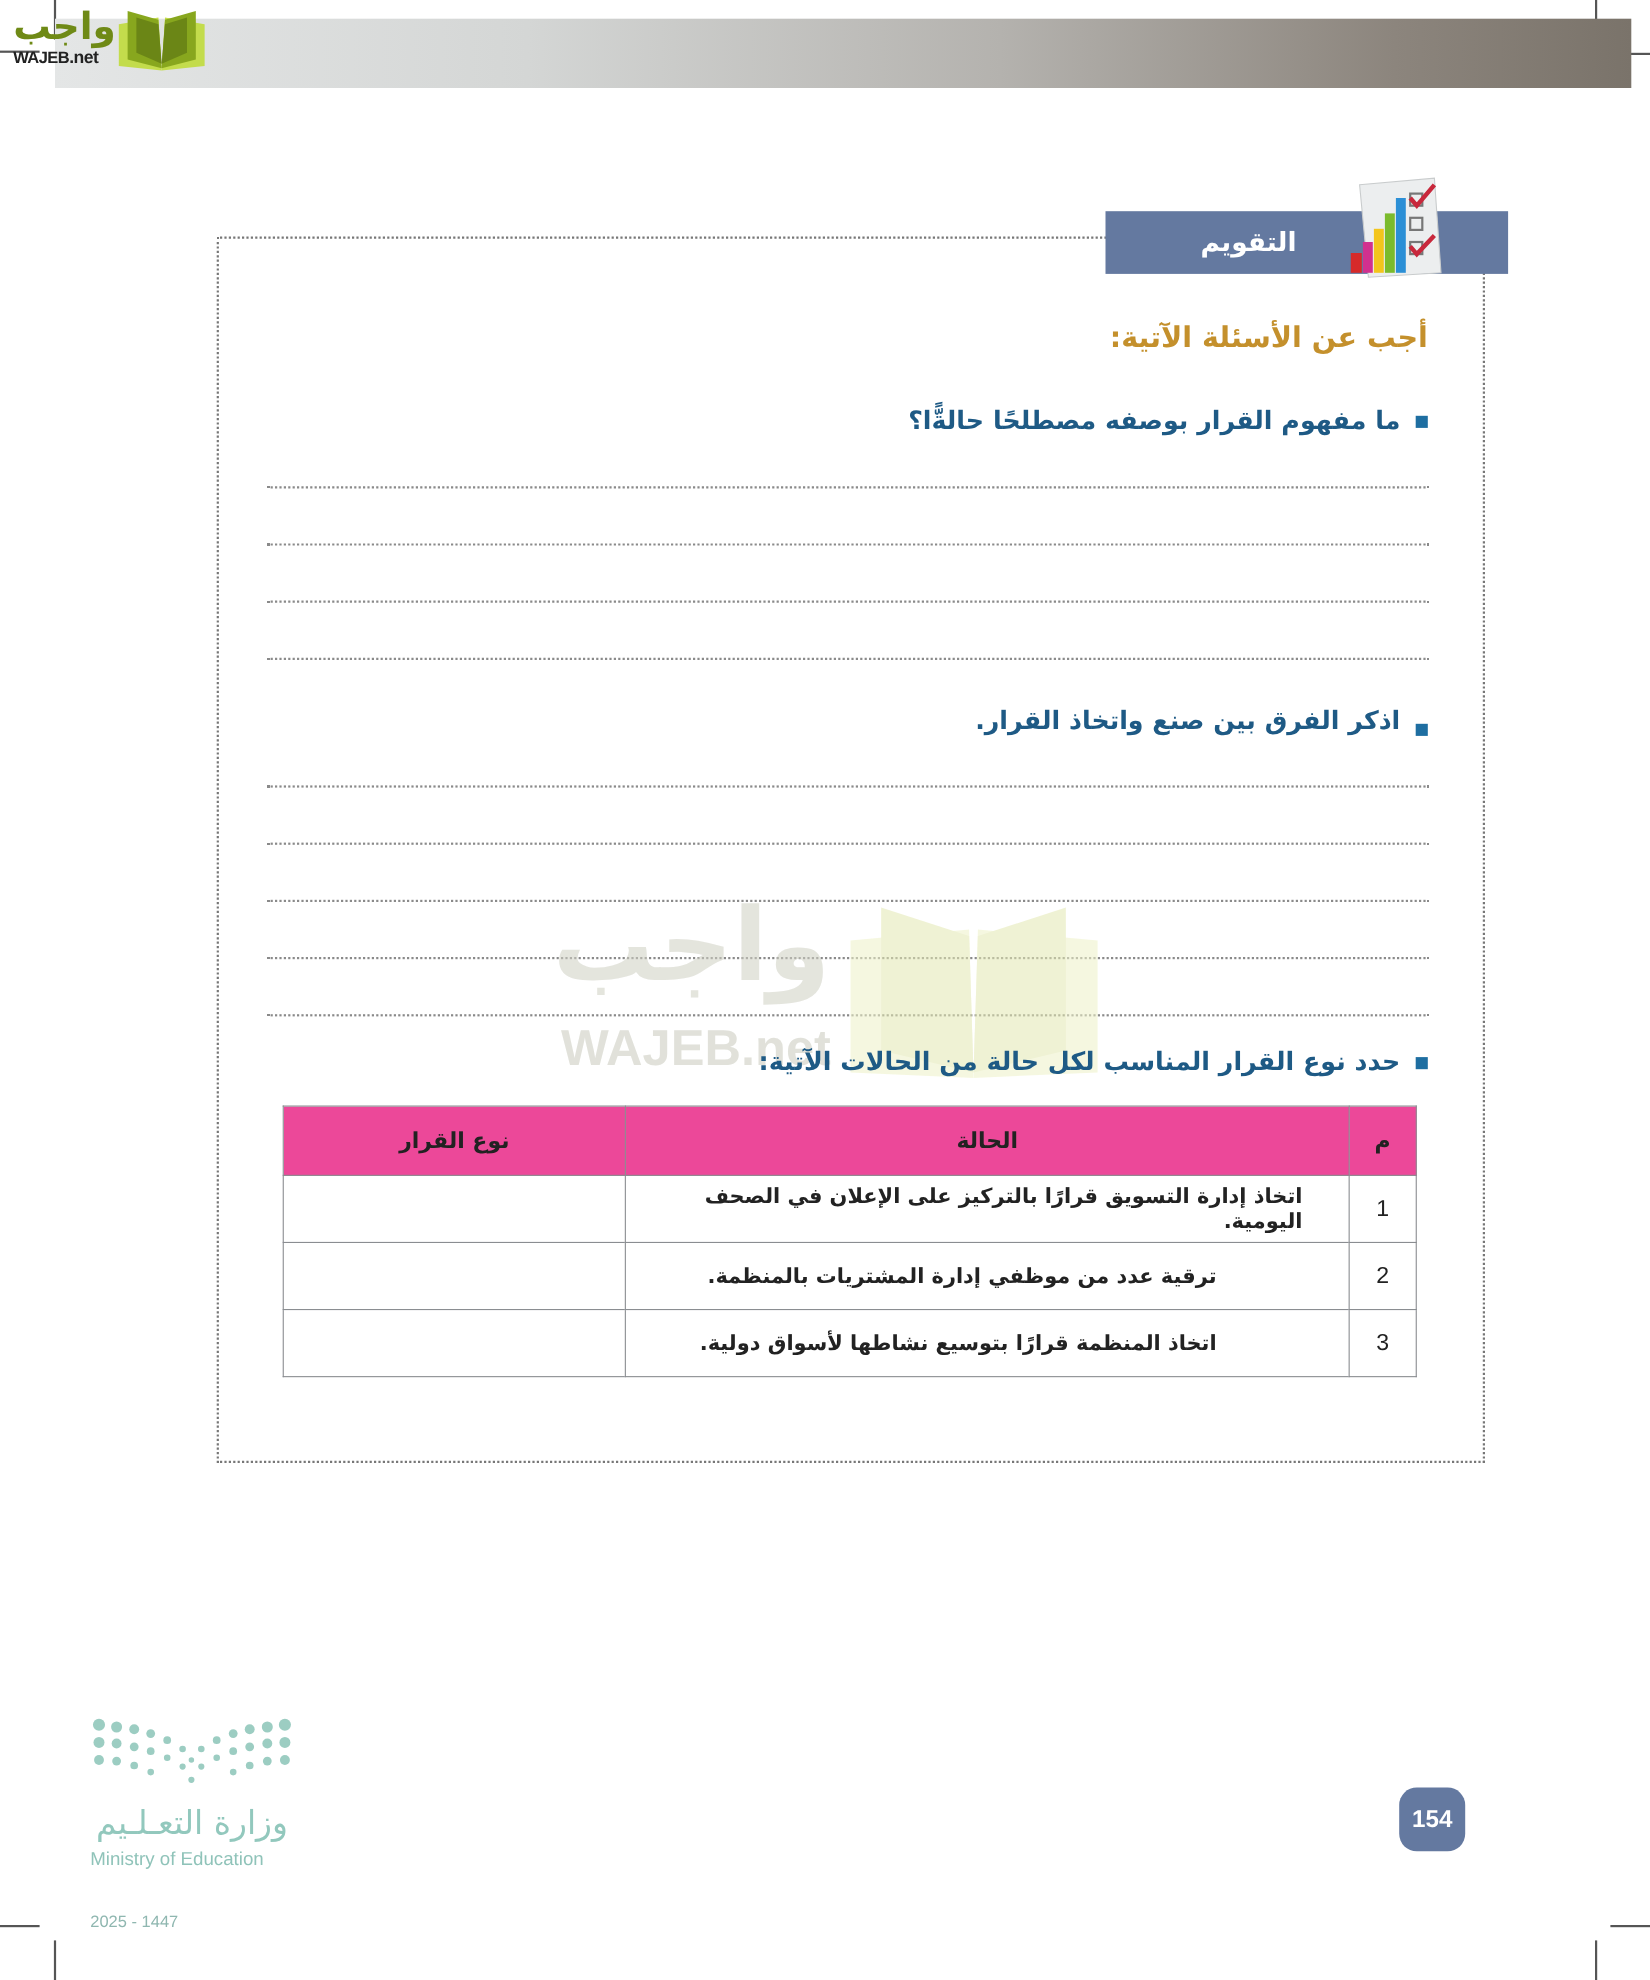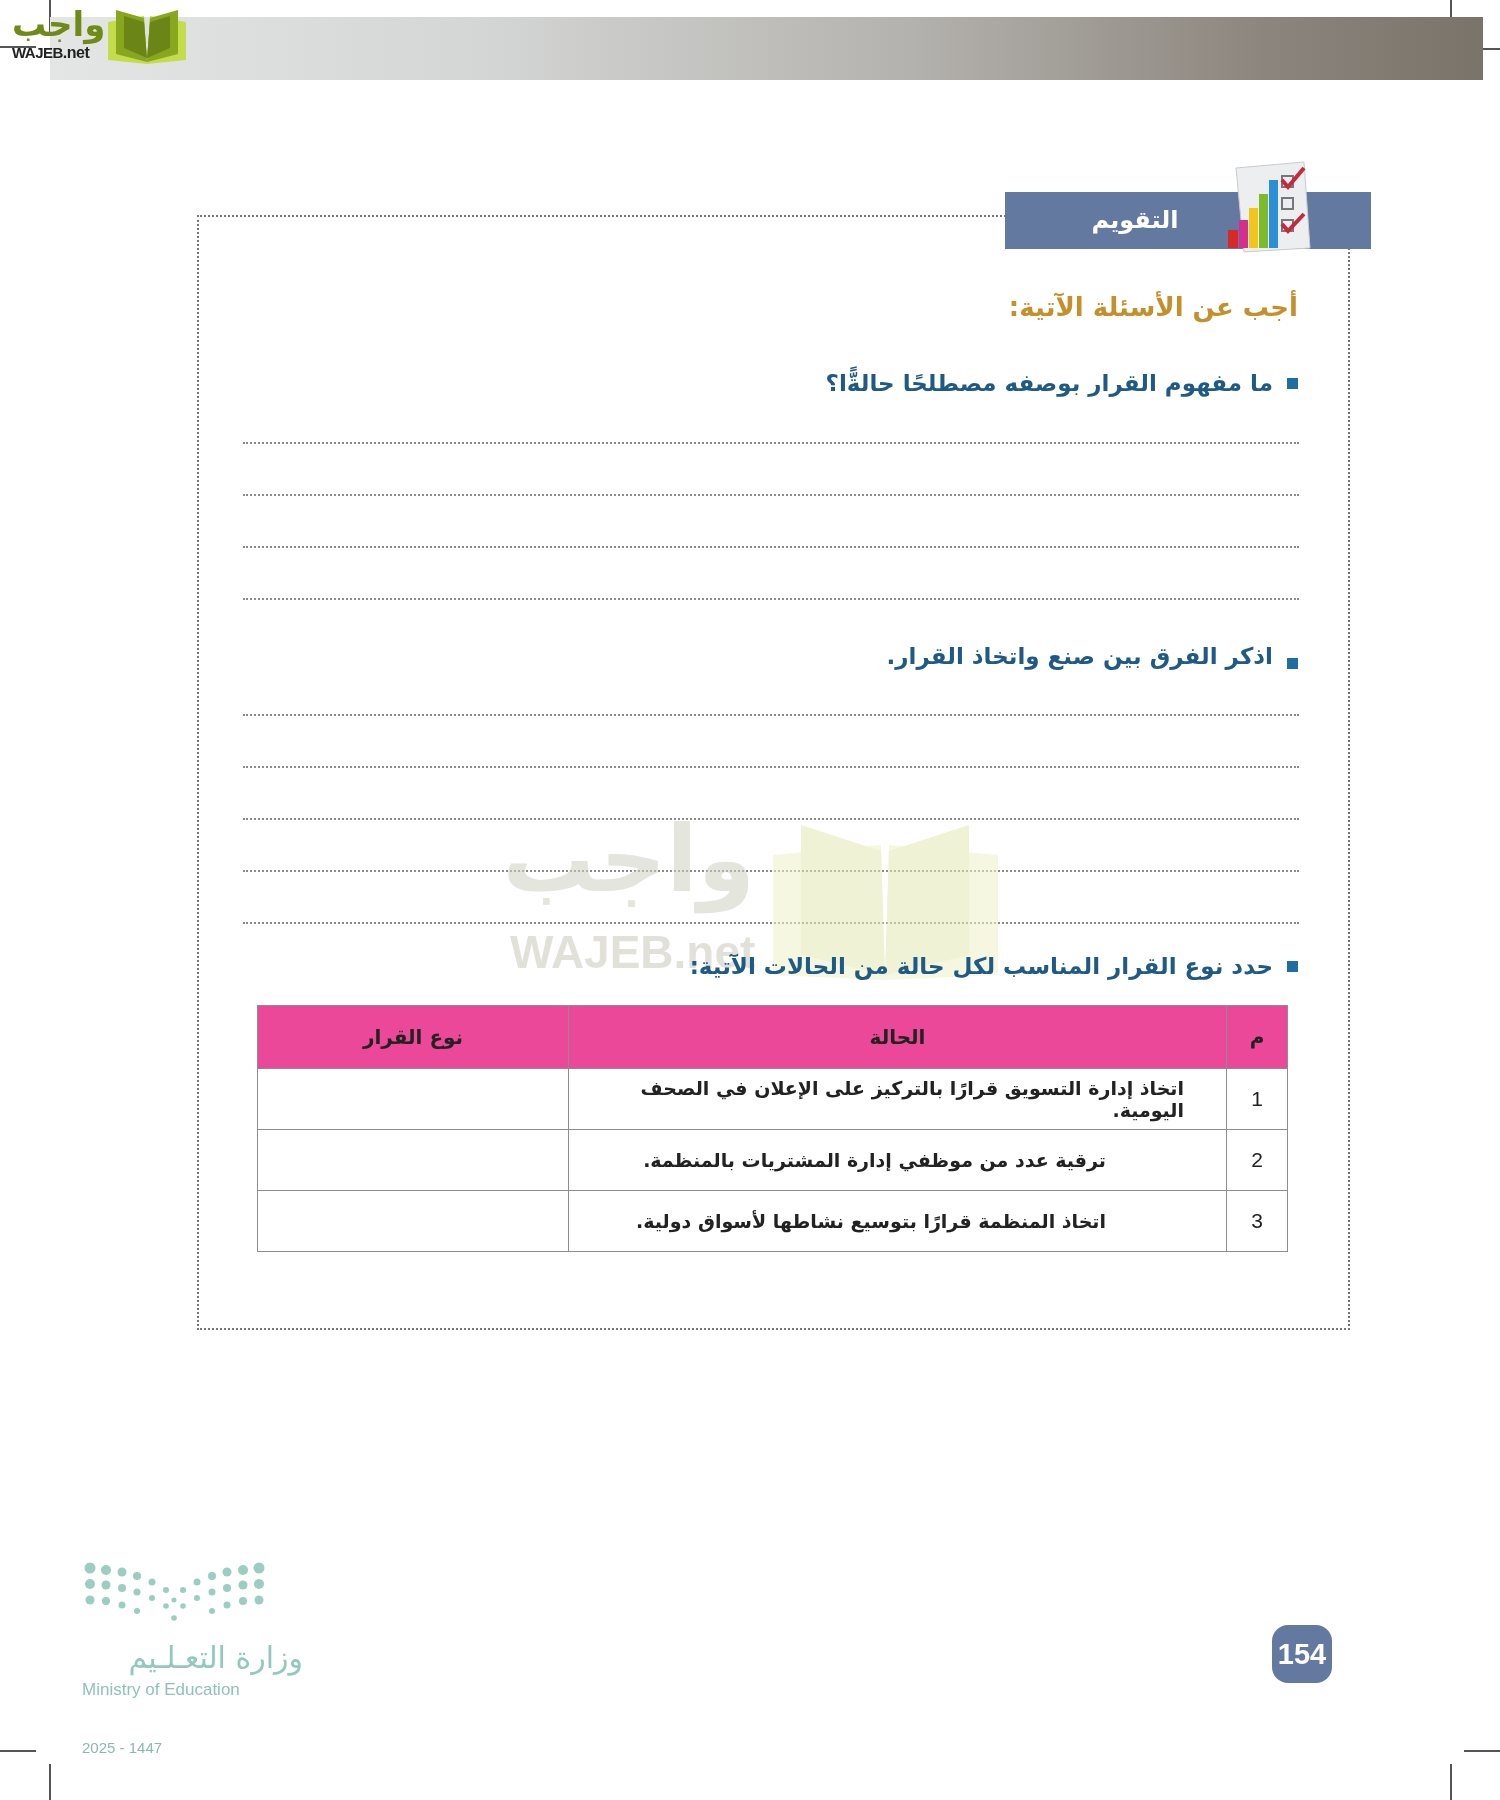--- a/index.html
+++ b/index.html
@@ -30,23 +30,23 @@
   .wm { left:505px; top:815px; width:500px; height:170px; opacity:0.55; pointer-events:none; }
   
   .tbl { left:257px; top:1005px; width:1031px; border-collapse:collapse; direction:rtl; }
   .tbl td, .tbl th { border:1.5px solid #8a8d91; height:58px; font-size:19px; color:#222; font-weight:bold; }
   .tbl th { background:#ec4899; height:60px; font-size:20px; }
   .tbl td.num { font-weight:normal; font-family:"Liberation Sans", sans-serif; font-size:21px; text-align:center; width:58px; }
   .tbl th.num { width:58px; }
   .tbl td.case { text-align:right; padding-right:42px; }
   
   .page-num { left:1272px; top:1625px; width:60px; height:58px; background:#6479a0; border-radius:16px;
-    color:#fff; font-weight:bold; font-size:29px; line-height:58px; text-align:center; font-family:"Liberation Sans", sans-serif; }
+    color:#fff; font-weight:bold; font-size:22px; line-height:58px; text-align:center; font-family:"Liberation Sans", sans-serif; }
   .moe { left:82px; top:1560px; width:190px; height:170px; }
-  .moe-ar { position:absolute; left:0; top:80px; width:185px; font-size:30px; color:#92c8bd; direction:rtl; text-align:right; letter-spacing:1px;margin-left:36px; }
+  .moe-ar { position:absolute; left:0; top:80px; width:185px; font-size:30px; color:#92c8bd; direction:rtl; text-align:center; letter-spacing:1px; }
   .moe-en { position:absolute; left:0; top:120px; font-size:17px; color:#8fc3b9; font-family:"Liberation Sans", sans-serif; white-space:nowrap; }
   .moe-yr { position:absolute; left:0; top:144px; font-size:15px; color:#8fb7b0; font-family:"Liberation Sans", sans-serif;margin-top:35px; }
 </style>
 </head>
 <body>
 
 <div class="mark" style="left:49px;top:0;width:2px;height:36px;"></div>
 <div class="mark" style="left:0;top:46px;width:36px;height:2px;"></div>
 <div class="mark" style="left:1450px;top:0;width:2px;height:36px;"></div>
 <div class="mark" style="left:1464px;top:48px;width:36px;height:2px;"></div>

